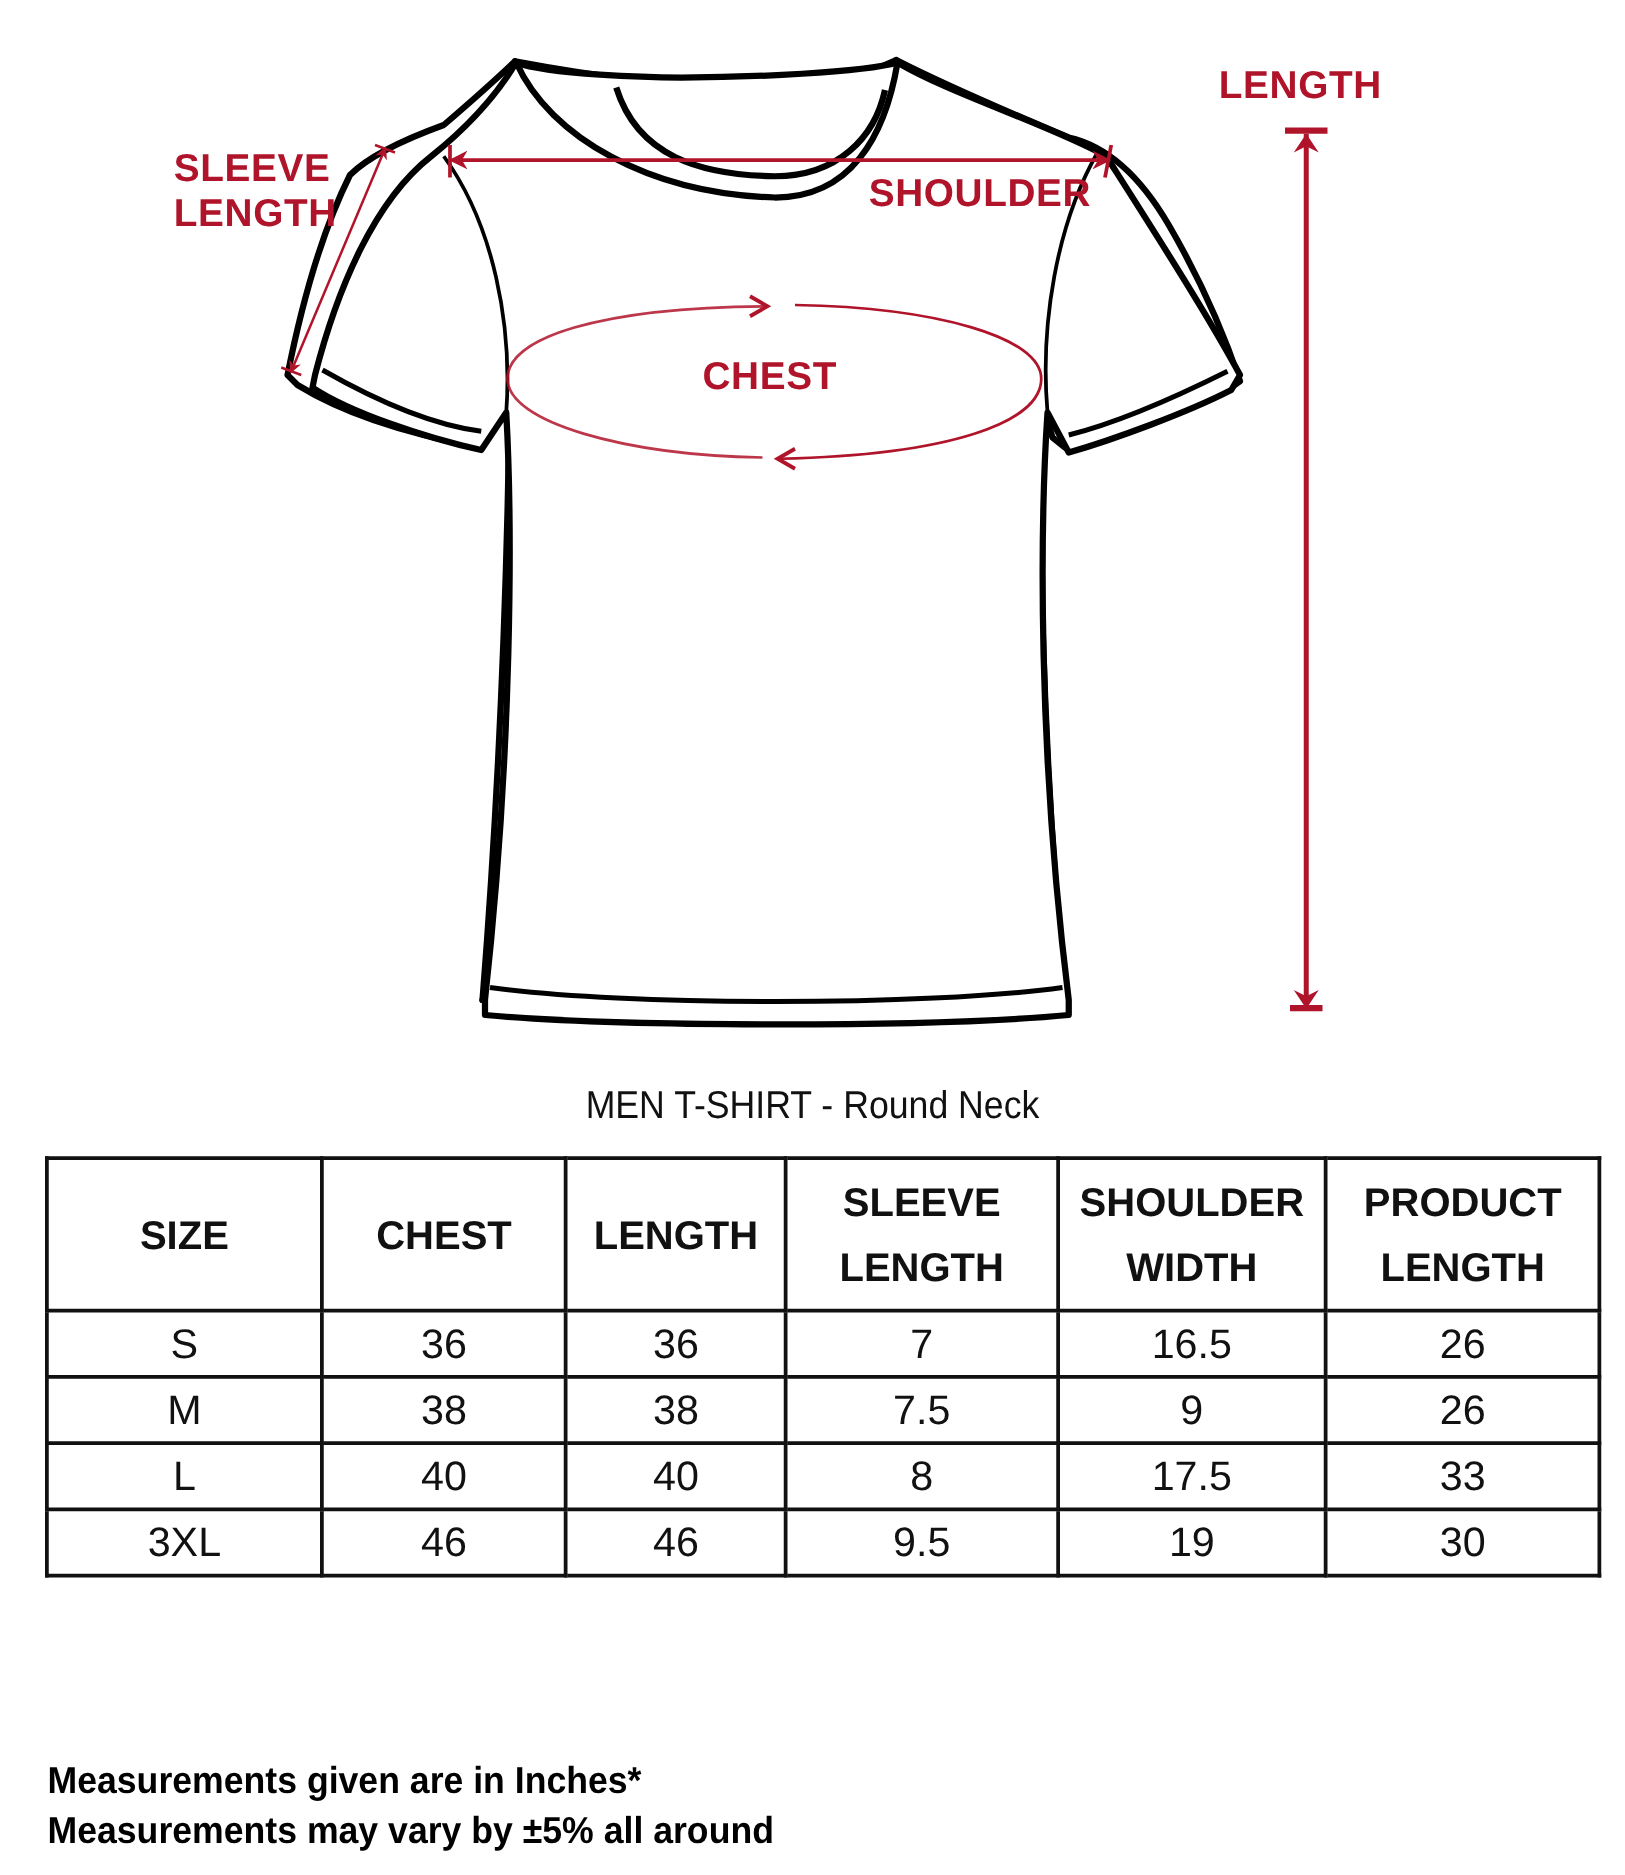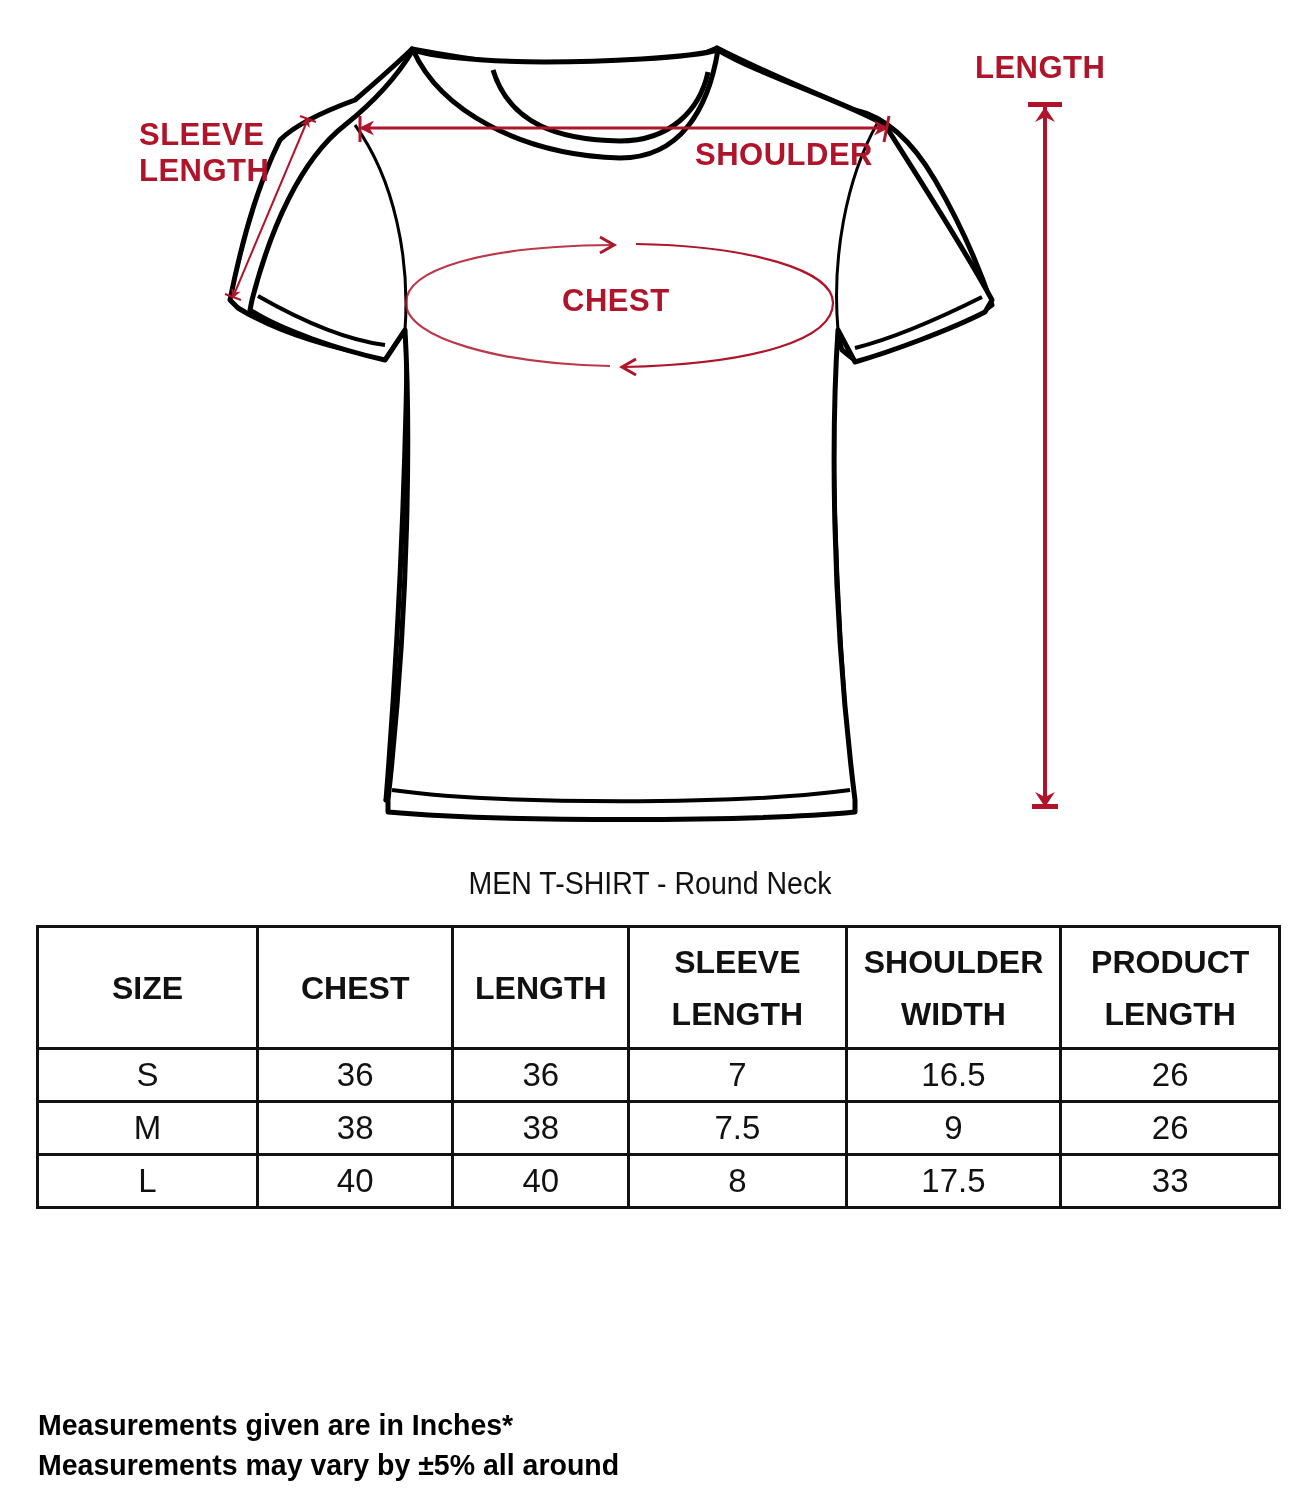--- a/index.html
+++ b/index.html
@@ -220,19 +220,27 @@
       <td>26</td>
     </tr>
     <tr>
       <td>L</td>
       <td>40</td>
       <td>40</td>
       <td>8</td>
       <td>17.5</td>
       <td>33</td>
     </tr>
+    <tr>
+      <td>3XL</td>
+      <td>46</td>
+      <td>46</td>
+      <td>9.5</td>
+      <td>19</td>
+      <td>30</td>
+    </tr>
   </tbody>
 </table>
 
 <div class="notes">
   <div>Measurements given are in Inches*</div>
   <div>Measurements may vary by ±5% all around</div>
 </div>
 
 </body></html>

